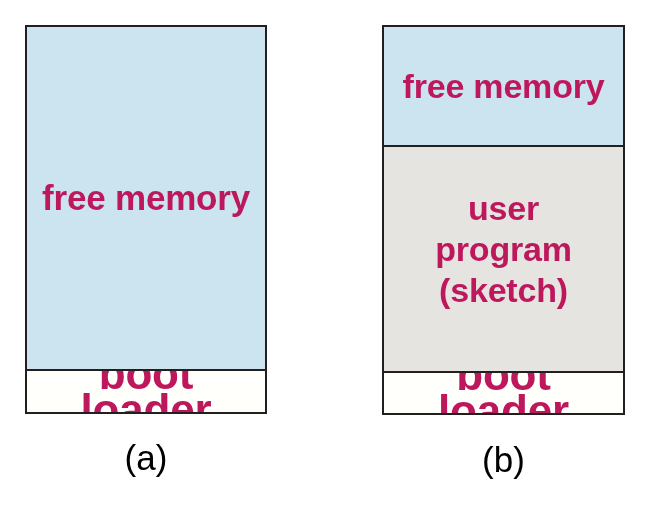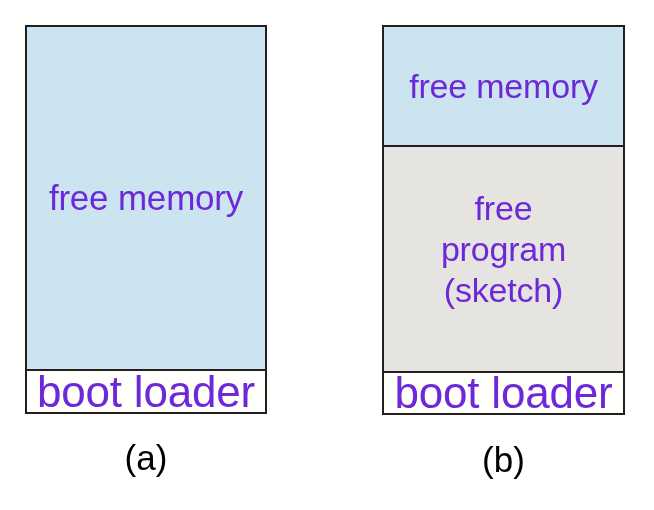--- a/index.html
+++ b/index.html
@@ -88,23 +88,24 @@
     height: 226px;
   }
   #diagram-b .seg-boot {
     height: 42px;
   }
 
   .seg-label {
     font-size: 34px;
     line-height: 41px;
     letter-spacing: -0.2px;
-    color: #6d28d9;
+    color: #be185d;
     white-space: pre-line;
     padding: 0 4px;
+    font-weight: bold;
   }
 
   #diagram-a .seg-free .seg-label {
     font-size: 35px;
     
     transform: translateY(-1px);
   }
 
   #diagram-b .seg-program .seg-label {
     
@@ -155,21 +156,21 @@
 
   <div class="caption" id="caption-a">(a)</div>
 
   <div class="mem-diagram" id="diagram-b">
 
     <div class="mem-segment seg-free">
       <span class="seg-label">free memory</span>
     </div>
 
     <div class="mem-segment seg-program">
-      <span class="seg-label">free
+      <span class="seg-label">user
 program
 (sketch)</span>
     </div>
 
     <div class="mem-segment seg-boot">
       <span class="seg-label boot-label">boot loader</span>
     </div>
   </div>
 
   <div class="caption" id="caption-b">(b)</div>

